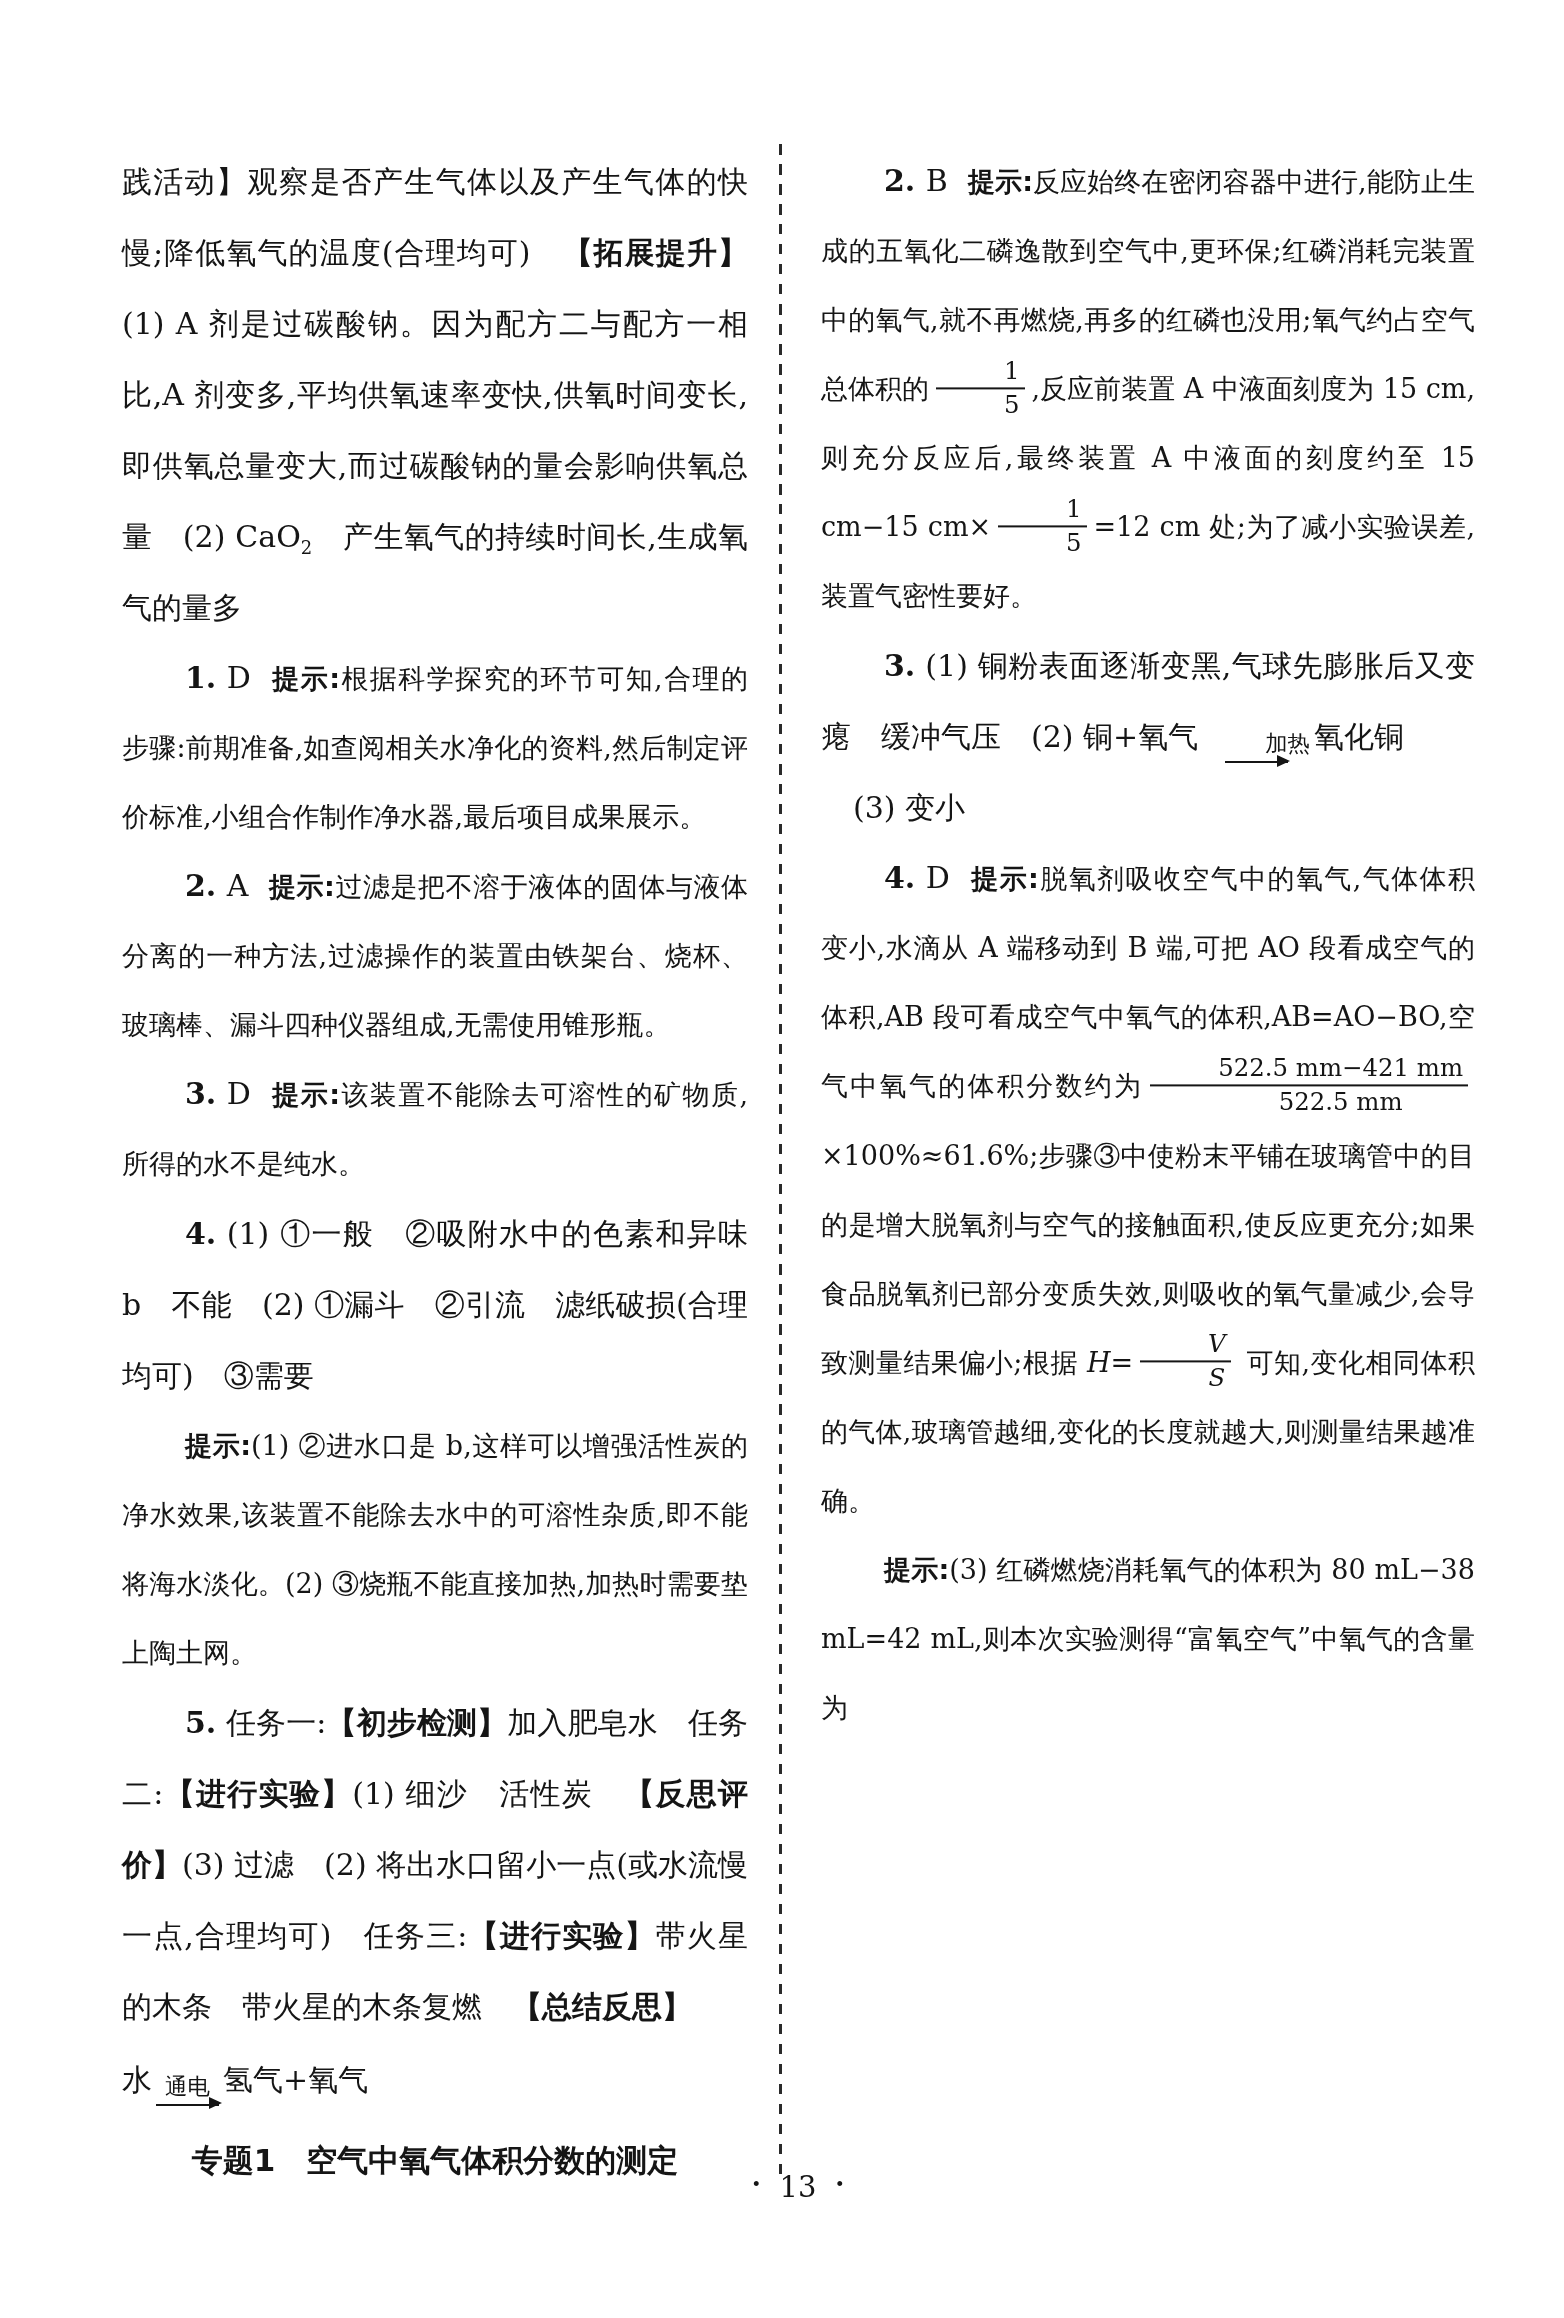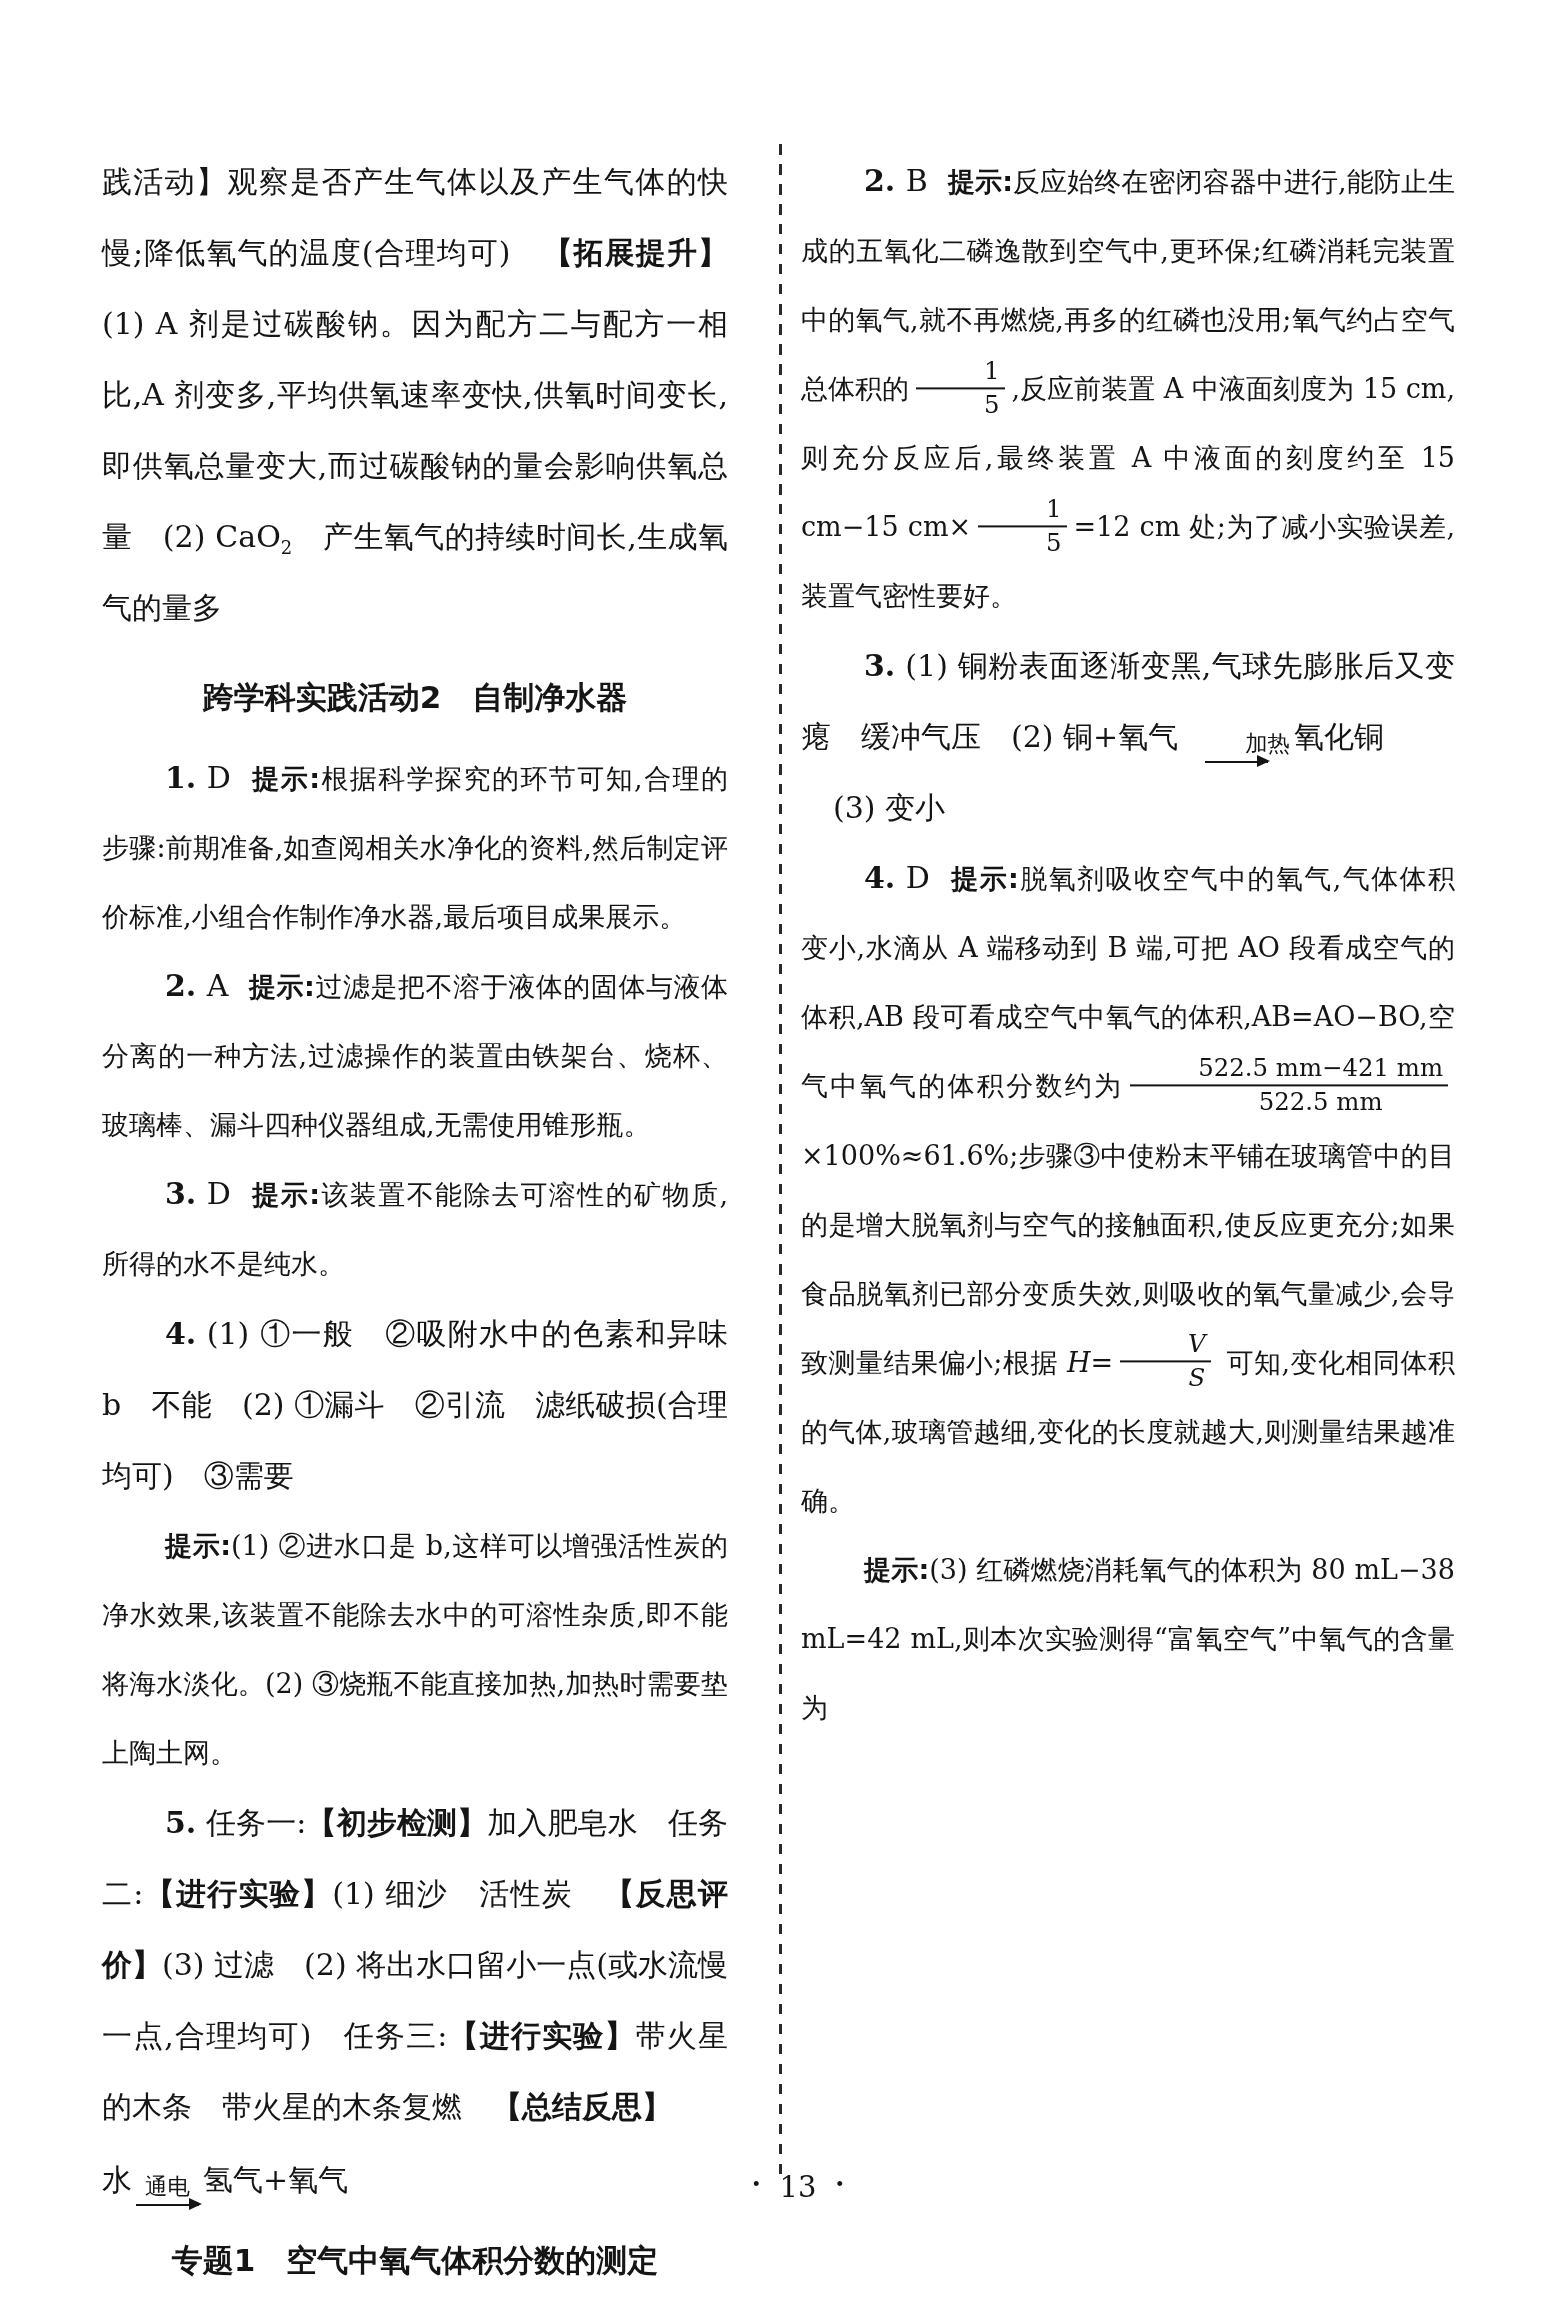--- a/index.html
+++ b/index.html
@@ -6,21 +6,21 @@
   body {
     width: 1564px; height: 2319px;
     background: #ffffff;
     color: #151515;
     font-family: "DejaVu Serif", serif;
     position: relative;
     overflow: hidden;
   }
   .page { position: absolute; inset: 0; }
 
-  .col { position: absolute; top: 146px; }
+  .col { position: absolute; top: 146px; margin-left: 20px; }
   .col-left  { left: 102px;  width: 626px; }
   .col-right { left: 801px; width: 654px; }
 
   .divider {
     position: absolute;
     left: 779px; top: 144px;
     width: 2.6px; height: 2032px;
     background: repeating-linear-gradient(to bottom, #2a2a2a 0 10.5px, transparent 10.5px 20px);
   }
 
@@ -93,21 +93,20 @@
 </style>
 </head>
 <body>
 
 <div class="page">
 
   <div class="col col-left">
 
     <p class="ans"><span>践活动】观察是否产生气体以及产生气体的快慢;降低氧气的温度(合理均可)　</span><span class="marker">【拓展提升】</span><span>(1) A 剂是过碳酸钠。因为配方二与配方一相比,A 剂变多,平均供氧速率变快,供氧时间变长,即供氧总量变大,而过碳酸钠的量会影响供氧总量　(2) CaO</span><sub class="chem">2</sub><span>　产生氧气的持续时间长,生成氧气的量多</span></p>
 
-    <p class="hdr">跨学科实践活动2　自制净水器</p>
 
     <p class="hint indent"><span class="num-b big">1.</span><span class="opt big">D</span><span class="hint-label">提示:</span><span>根据科学探究的环节可知,合理的步骤:前期准备,如查阅相关水净化的资料,然后制定评价标准,小组合作制作净水器,最后项目成果展示。</span></p>
 
     <p class="hint indent"><span class="num-b big">2.</span><span class="opt big">A</span><span class="hint-label">提示:</span><span>过滤是把不溶于液体的固体与液体分离的一种方法,过滤操作的装置由铁架台、烧杯、玻璃棒、漏斗四种仪器组成,无需使用锥形瓶。</span></p>
 
     <p class="hint indent"><span class="num-b big">3.</span><span class="opt big">D</span><span class="hint-label">提示:</span><span>该装置不能除去可溶性的矿物质,所得的水不是纯水。</span></p>
 
     <p class="ans indent"><span class="num-b">4.</span><span class="opt">(1) ①一般　②吸附水中的色素和异味　b　不能　(2) ①漏斗　②引流　滤纸破损(合理均可)　③需要</span></p>
 
     <p class="hint indent"><span class="hint-label">提示:</span><span>(1) ②进水口是 b,这样可以增强活性炭的净水效果,该装置不能除去水中的可溶性杂质,即不能将海水淡化。(2) ③烧瓶不能直接加热,加热时需要垫上陶土网。</span></p>

